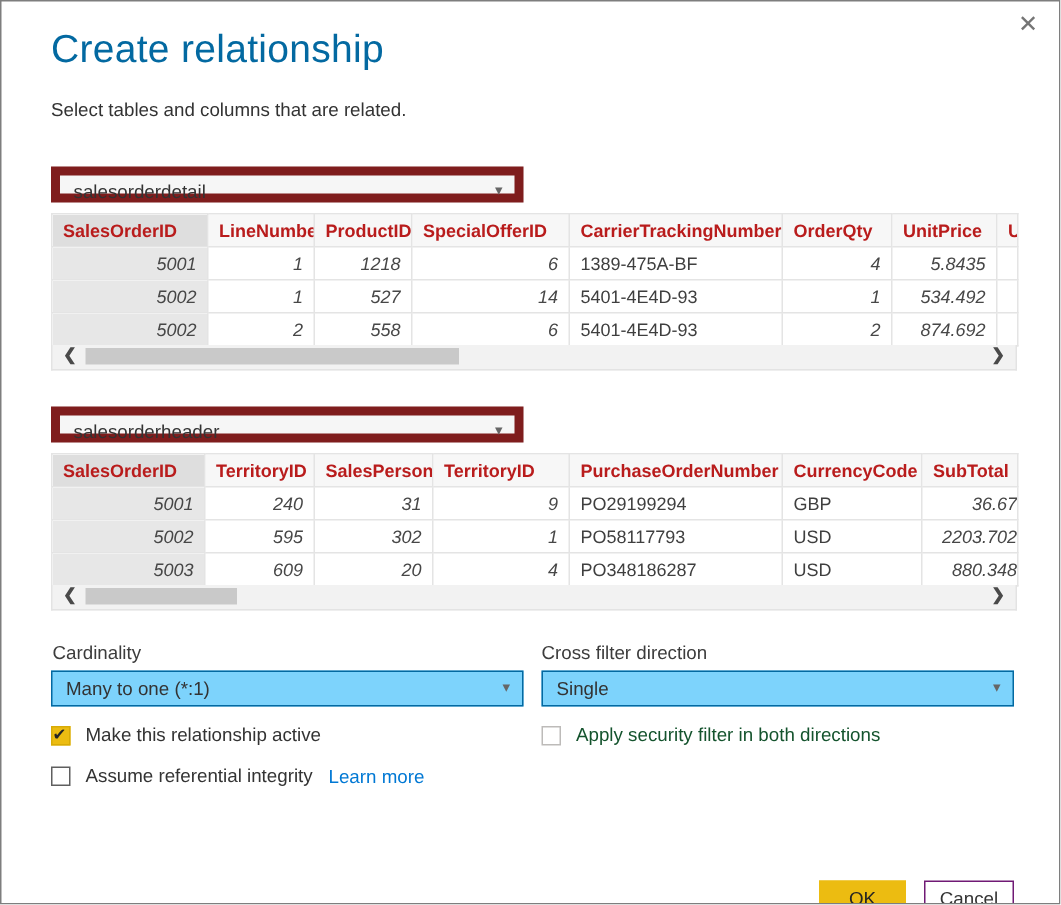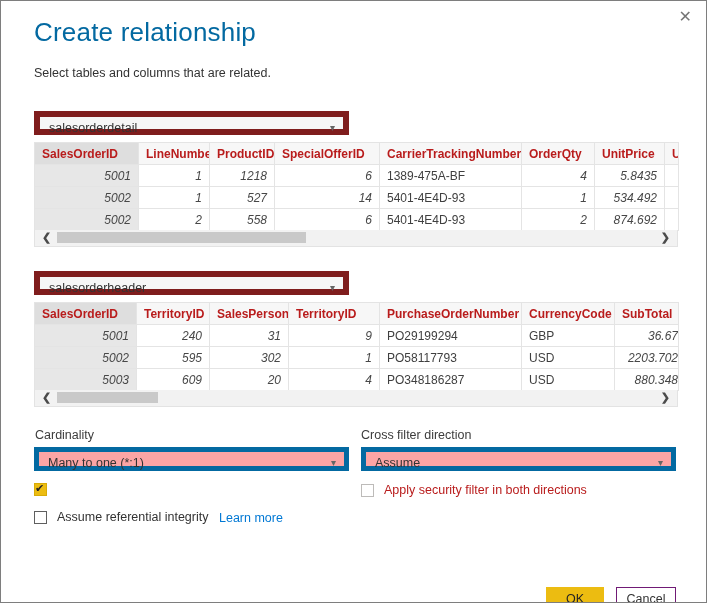--- a/index.html
+++ b/index.html
@@ -70,40 +70,40 @@
     position:absolute; top:2px; height:11px; background:#c9c9c9; cursor:pointer;
   }
   #sb1 .thumb { left:22px; width:249px; }
   #sb2 .thumb { left:22px; width:101px; }
   
   .opt-label { position:absolute; top:427px; font-size:12.5px; color:#3c3c3c; }
   #card-label { left:34px; }
   #cross-label { left:360px; }
   .opt-select {
     position:absolute; top:446px; width:315px; height:24px; box-sizing:border-box;
-    background:#fca5a5; border:5px solid #0369a1; font-size:12.5px; color:#333;
+    background:#7dd3fc; border:1px solid #0369a1; font-size:12.5px; color:#333;
     line-height:22px; padding:0 22px 0 9px; cursor:pointer; white-space:nowrap;
   }
   #card-select { left:33px; }
   #cross-select { left:360px; }
   
   .checkbox { position:absolute; display:flex; align-items:center; font-size:12.5px; color:#333; cursor:pointer; }
   #cb-active { left:33px; top:482px; }
   #cb-security { left:360px; top:482px; }
   #cb-ri { left:33px; top:509px; }
   .checkbox .box {
     width:13px; height:13px; box-sizing:border-box; border:1px solid #5f5f5f;
     background:#fff; margin-right:10px; position:relative; flex:0 0 auto;
   }
   .checkbox .box .mark {
     display:none; position:absolute; left:0px; top:-2px; font-size:11px; color:#252525;
   }
   .checkbox.checked .box { background:#ecbc11; border-color:#d8ab06; }
   .checkbox.checked .box .mark { display:block; }
-  .checkbox.disabled { color:#b91c1c; cursor:default; }
+  .checkbox.disabled { color:#14532d; cursor:default; }
   .checkbox.disabled .box { border-color:#bdbbb9; }
   .link {
     position:absolute; left:218px; top:510px; font-size:12.5px; color:#0078d4;
     cursor:pointer; text-decoration:none;
   }
   
   .btn {
     position:absolute; top:550px; height:23px; box-sizing:border-box;
     font-family:"Liberation Sans", sans-serif; font-size:12.5px;
     display:flex; align-items:center; justify-content:center; cursor:pointer;margin-top:36px;
@@ -255,28 +255,29 @@
   </div>
 
   <div class="opt-label" id="card-label">Cardinality</div>
   <div class="opt-label" id="cross-label">Cross filter direction</div>
 
   <div class="opt-select" id="card-select">
     <span>Many to one (*:1)</span>
     <span class="caret">▾</span>
   </div>
   <div class="opt-select" id="cross-select">
-    <span>Assume</span>
+    <span>Single</span>
     <span class="caret">▾</span>
   </div>
 
   <div class="checkbox checked" id="cb-active">
     <span class="box">
         <span class="mark">✔</span>
       </span>
+    <span>Make this relationship active</span>
   </div>
 
   <div class="checkbox disabled" id="cb-security">
     <span class="box"></span>
     <span>Apply security filter in both directions</span>
   </div>
 
   <div class="checkbox" id="cb-ri">
     <span class="box"></span>
     <span>Assume referential integrity</span>

